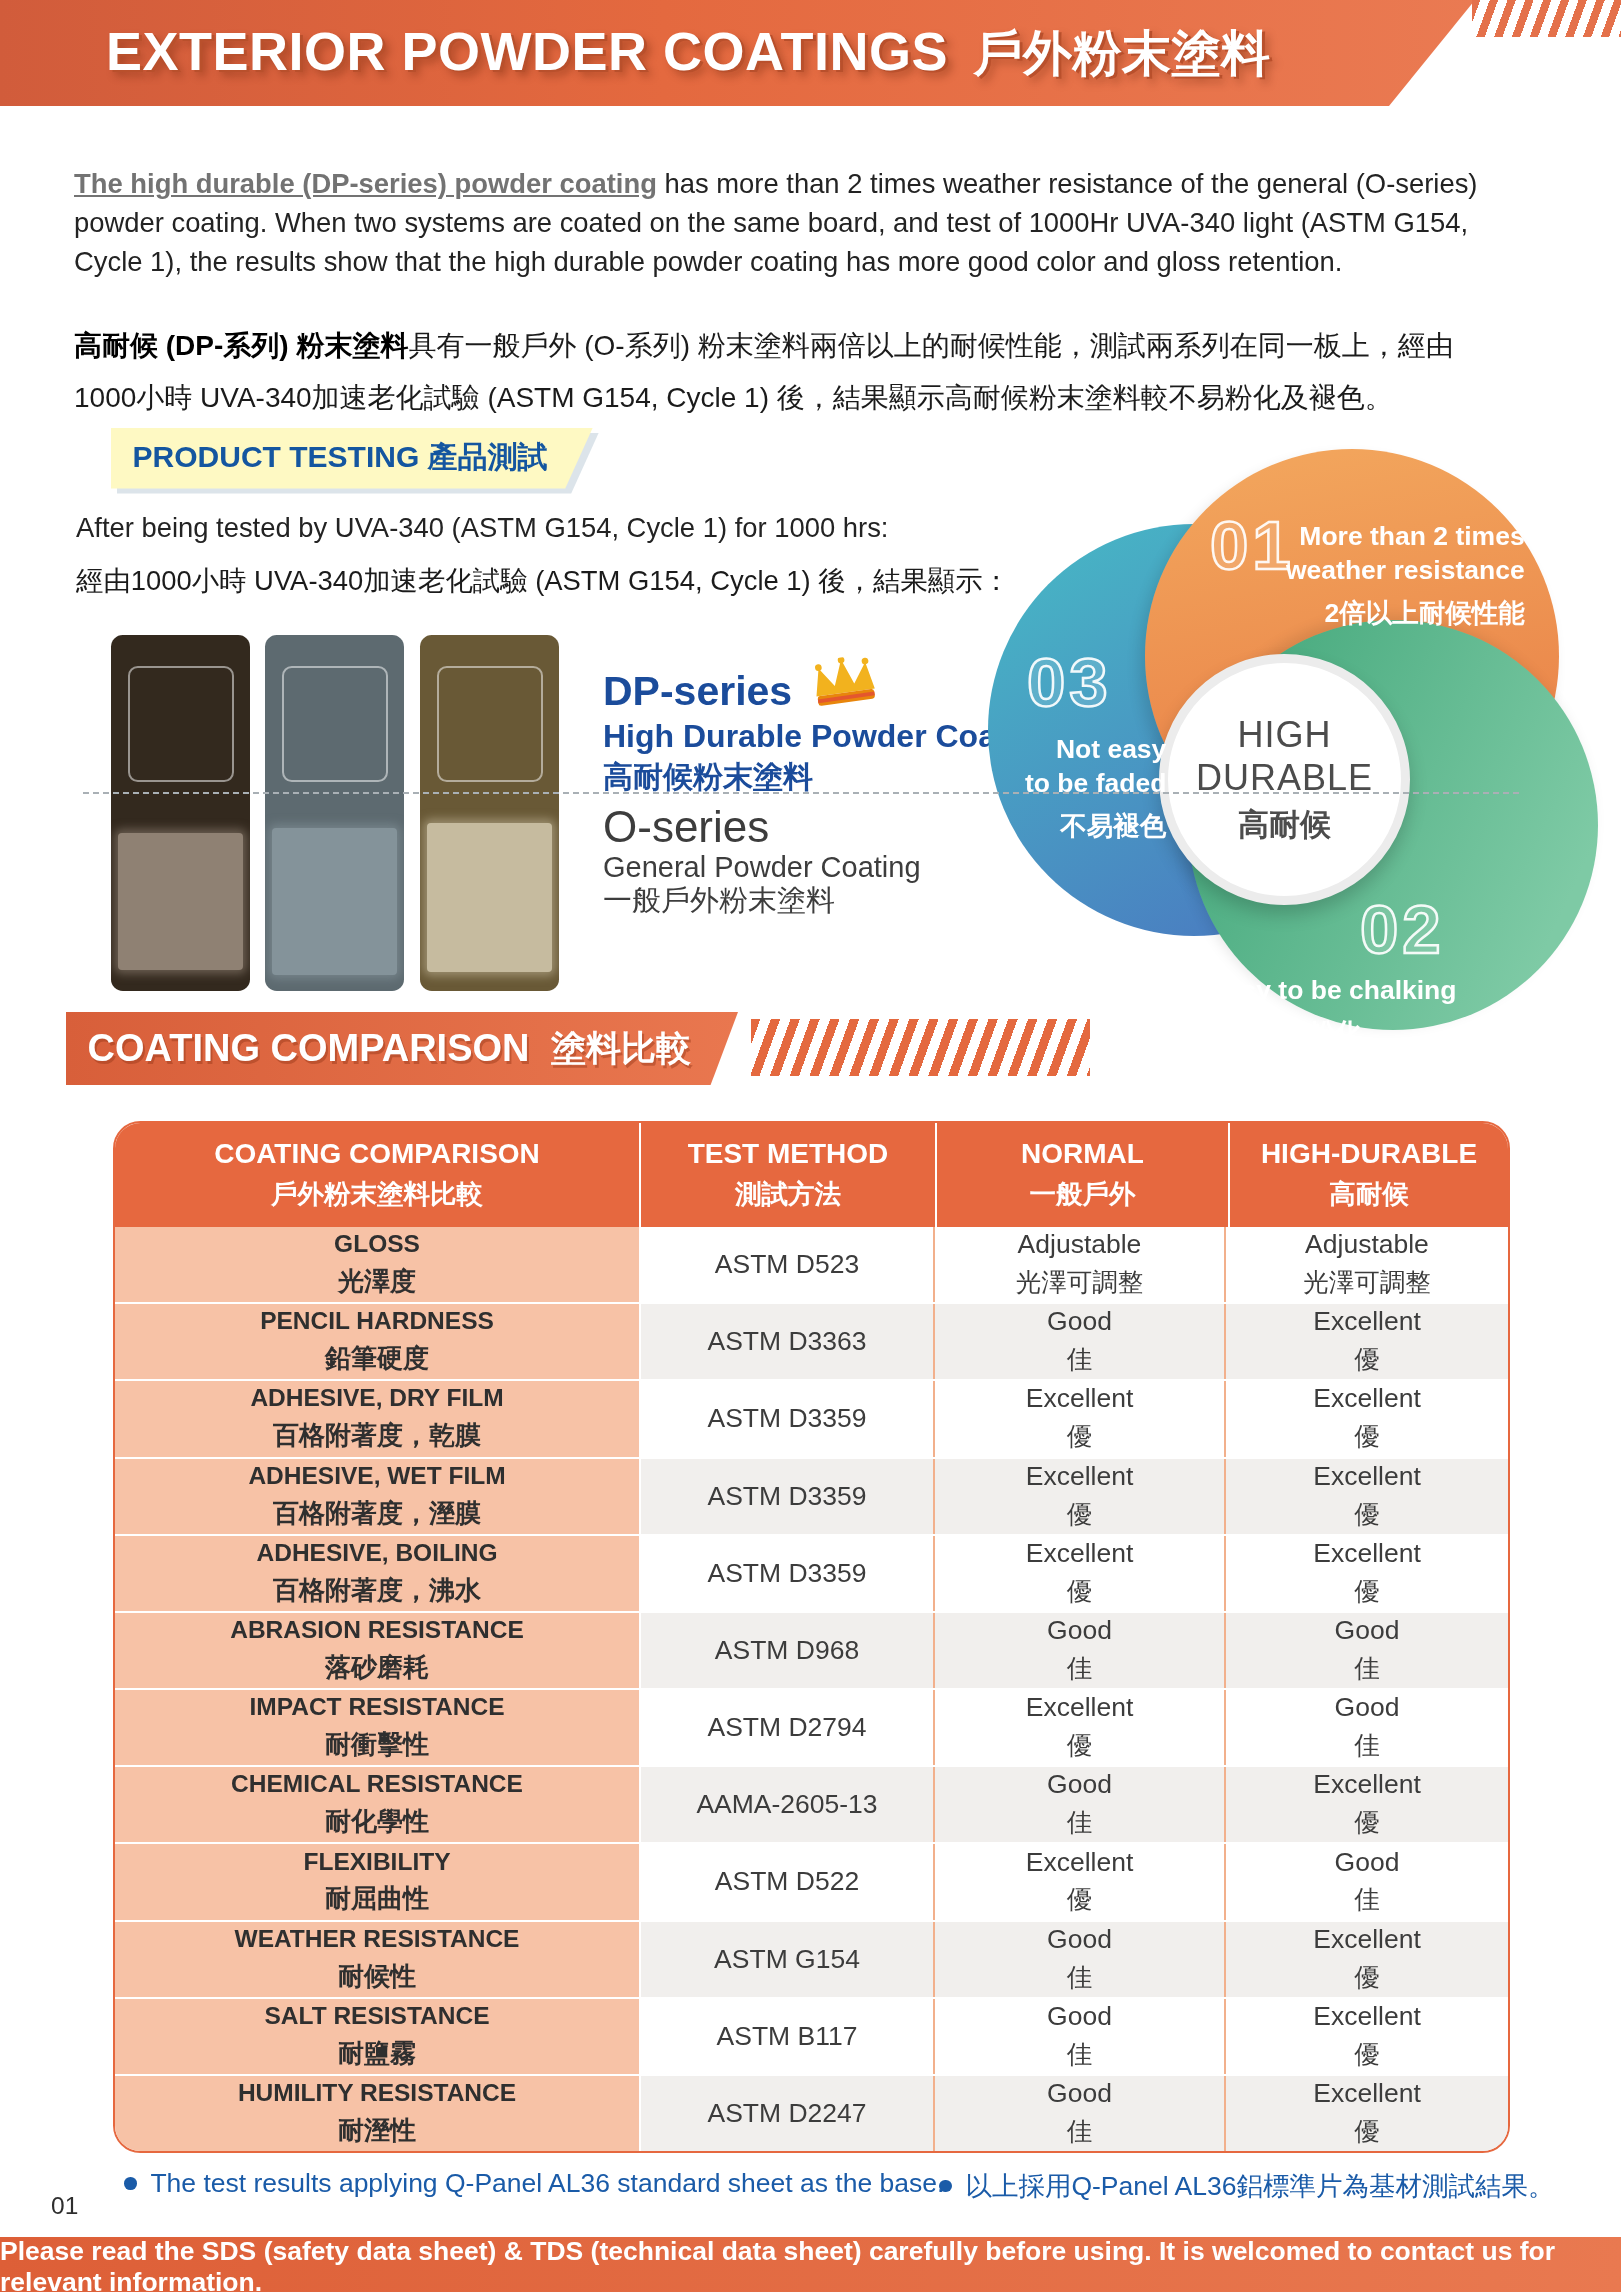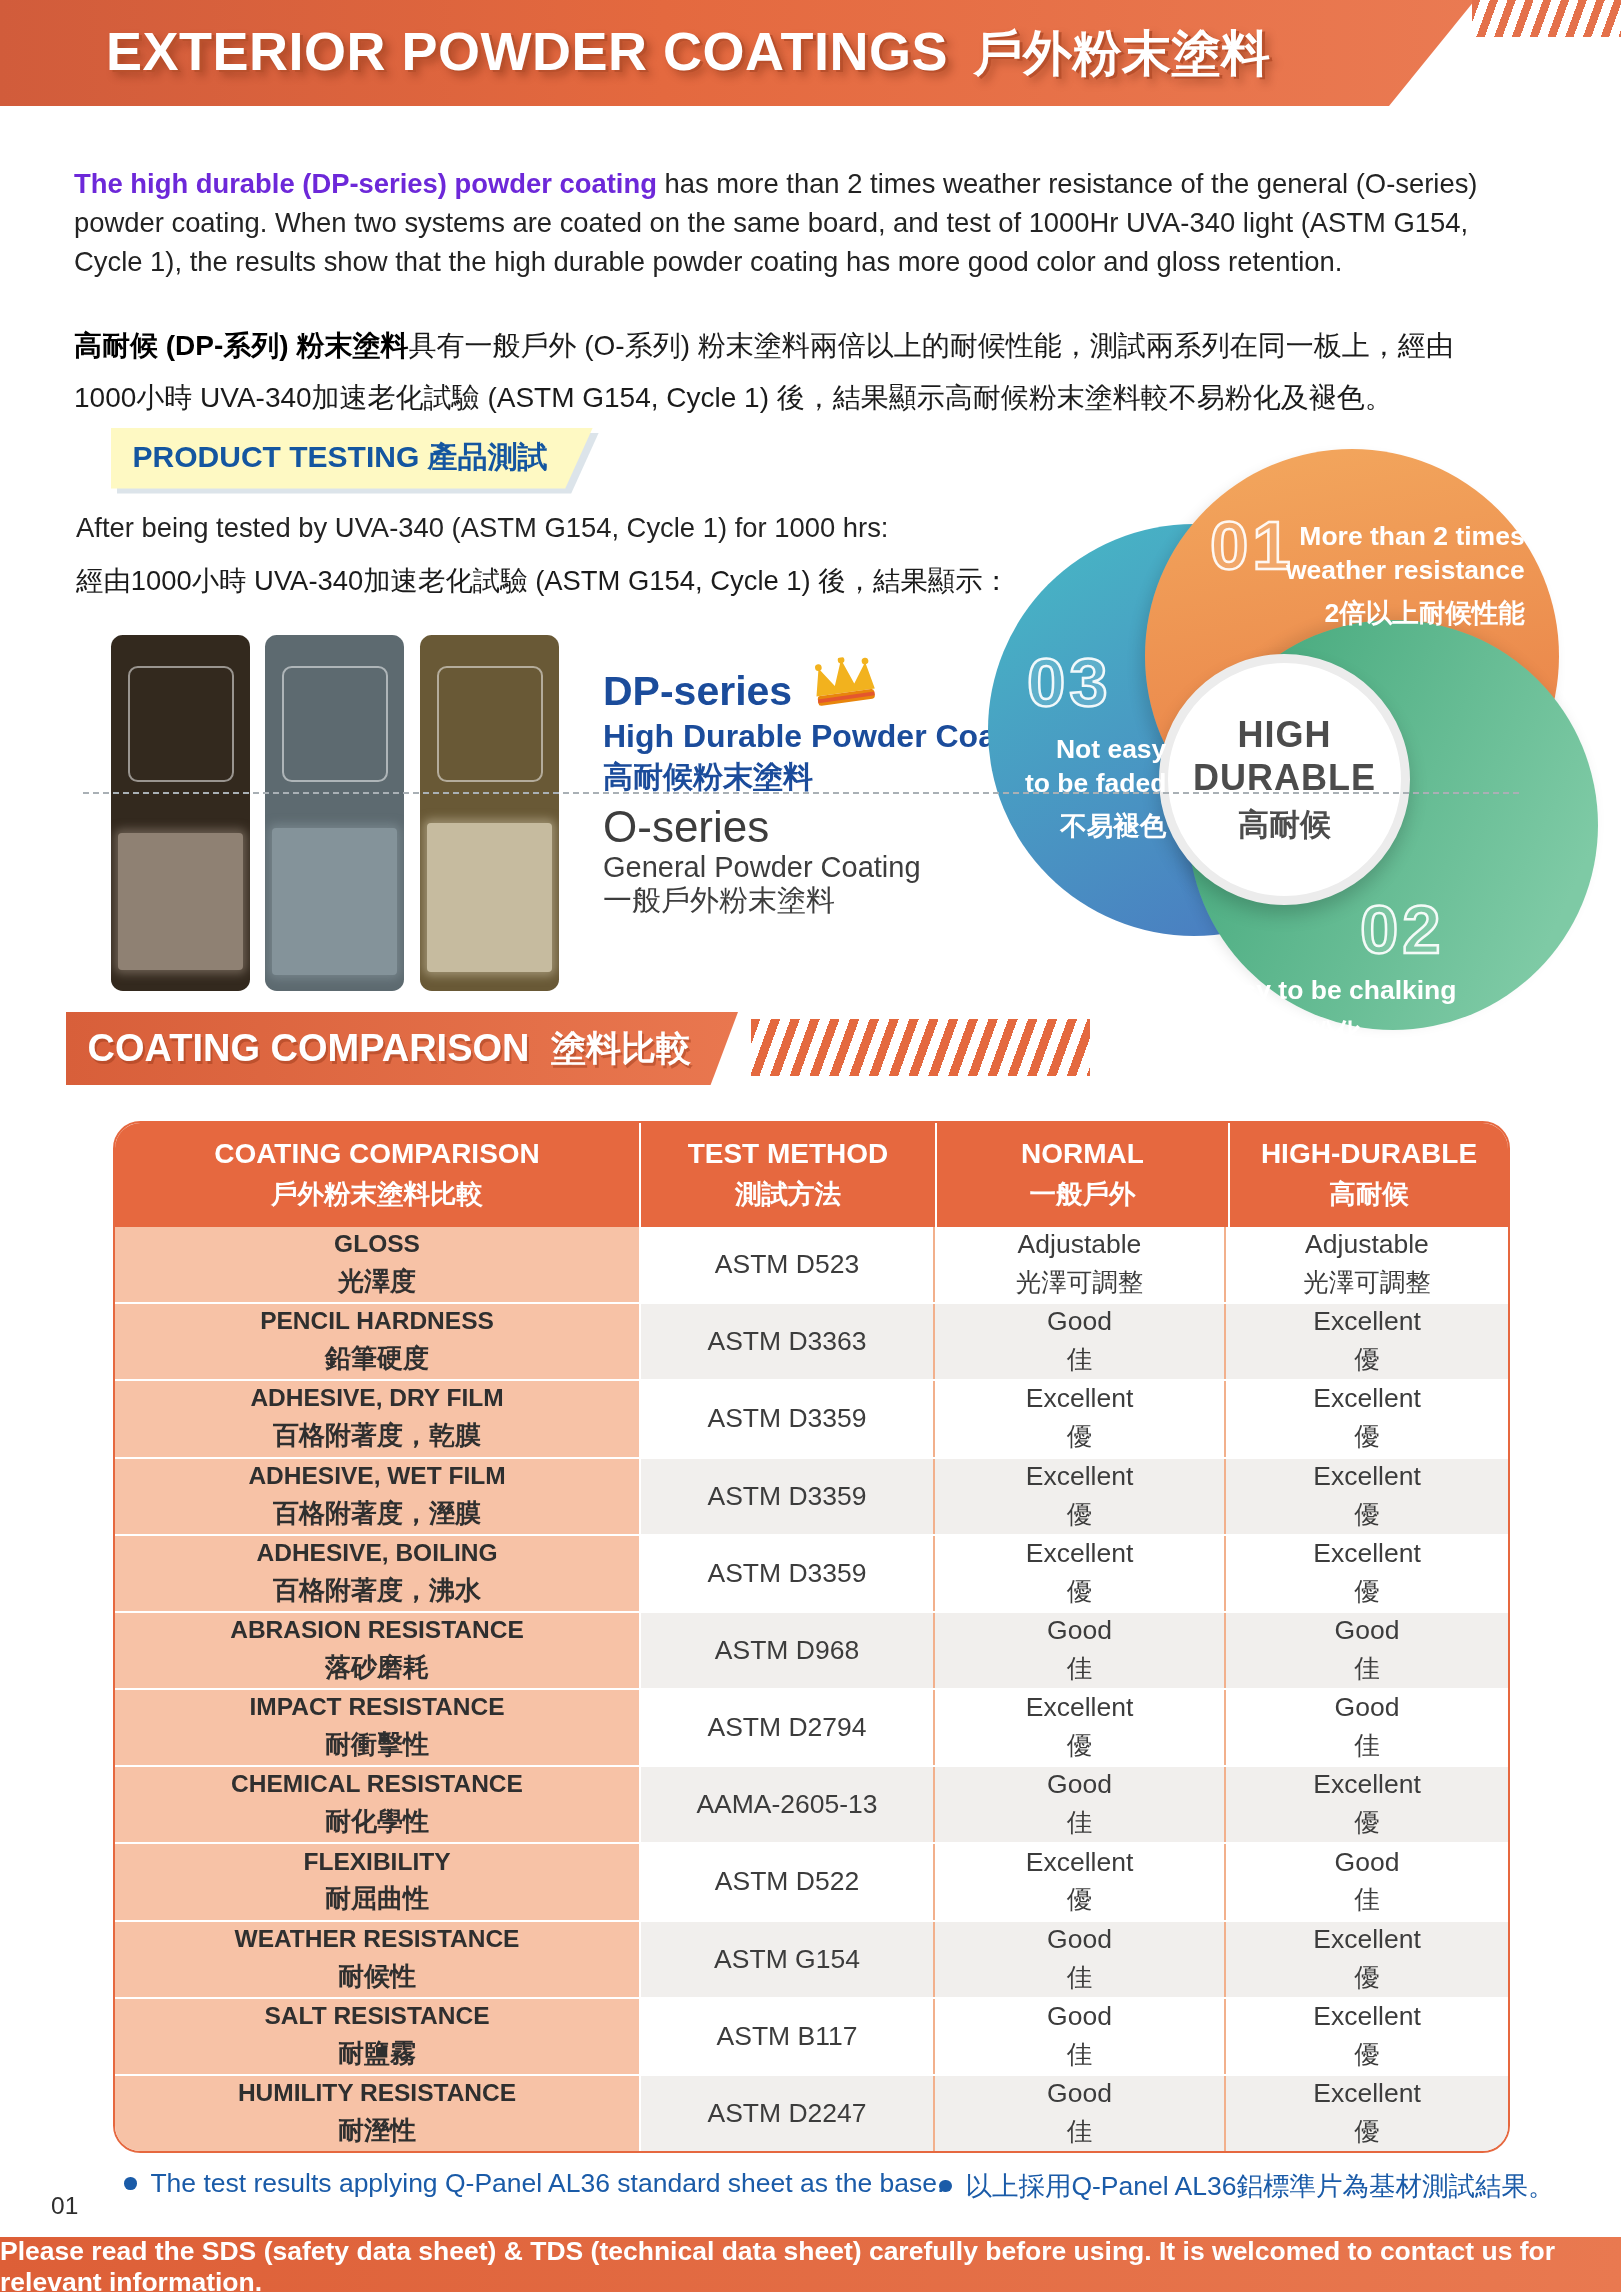--- a/index.html
+++ b/index.html
@@ -11,21 +11,21 @@
     clip-path:polygon(0 0,100% 0,calc(100% - 86px) 100%,0 100%);}
   .top-banner .title{position:absolute;left:106px;top:50%;transform:translateY(-50%);
     color:#fff;font-weight:800;letter-spacing:0.5px;white-space:nowrap;
     text-shadow:2.9px 2.9px 0 #b9502c,5.9px 6.9px 8.8px rgba(90,25,0,.35);}
   .title-en{font-size:54px;}
   .title-zh{font-size:49px;margin-left:25.5px;}
   .corner-stripes{position:absolute;right:0;top:0;width:149px;height:37px;
     background:repeating-linear-gradient(110deg,#e4714b 0 7.8px,rgba(0,0,0,0) 7.8px 16.7px);}
   
   .intro-en{position:absolute;left:74px;top:137px;width:1431px;font-size:27.4px;line-height:39px;color:#232323;}
-  .intro-en b{color:#6d28d9;}
+  .intro-en b{color:#737373;text-decoration:underline;}
   .intro-zh{position:absolute;left:74px;top:292px;width:1441px;font-size:28px;line-height:52px;color:#1b1b1b;}
   .intro-zh b{color:#000;}
   
   .pt-wrap{position:absolute;left:111px;top:428px;filter:drop-shadow(6.9px 5.9px 0 rgba(140,165,185,.30));}
   .pt-label{background:#fef9c3;padding:8.8px 45px 10.8px 21.6px;
     clip-path:polygon(0 0,100% 0,calc(100% - 27.4px) 100%,0 100%);
     color:#1456a0;font-weight:800;font-size:30px;white-space:nowrap;}
   .test-line1{position:absolute;left:76px;top:512px;font-size:27.4px;color:#232323;}
   .test-line2{position:absolute;left:76px;top:563px;font-size:27.4px;color:#1b1b1b;}
   
@@ -53,21 +53,21 @@
   .circle{position:absolute;border-radius:50%;}
   .c-blue{left:7.8px;top:78px;width:412px;height:412px;z-index:1;
     background:linear-gradient(150deg,#47bac5 0%,#4a7ec1 85%);}
   .c-orange{left:165px;top:2.9px;width:414px;height:414px;z-index:2;
     background:linear-gradient(170deg,#f3a85e 0%,#e87d45 90%);box-shadow:-5.9px 7.8px 13.7px rgba(0,0,0,.12);}
   .c-green{left:208px;top:174px;width:410px;height:410px;z-index:3;
     background:linear-gradient(115deg,#3fa578 0%,#7ecaa5 85%);box-shadow:-5.9px -3.9px 13.7px rgba(0,0,0,.10);}
   .c-center{left:179px;top:208px;width:233px;height:233px;z-index:4;background:#fff;
     border:9.8px solid #ececec;box-shadow:0 9.8px 17.6px rgba(0,0,0,.18);
     display:flex;flex-direction:column;align-items:center;justify-content:center;}
-  .c-center .hd{font-size:36px;font-weight:700;color:#4c4c4c;line-height:43px;letter-spacing:1px;}
+  .c-center .hd{font-size:36px;font-weight:400;color:#4c4c4c;line-height:43px;letter-spacing:1px;}
   .c-center .hdzh{font-size:31px;font-weight:700;color:#4c4c4c;margin-top:5.9px;}
   .vnum{position:absolute;z-index:5;font-size:69px;font-weight:700;line-height:1;letter-spacing:3.9px;
     color:rgba(255,255,255,.12);-webkit-text-stroke:2.5px rgba(255,255,255,.92);}
   .vlabel{position:absolute;z-index:5;color:#fff;font-weight:700;font-size:26.5px;line-height:34px;text-align:right;}
   .vlabel .zh{margin-top:8.8px;font-size:26.5px;}
   .vl-01{left:306px;top:73px;}
   .vl-03{left:45px;top:286px;}
   .vl-02{left:147px;top:527px;width:363px;text-align:center;}
   .n-01{left:230px;top:65px;}
   .n-03{left:47px;top:202px;}

